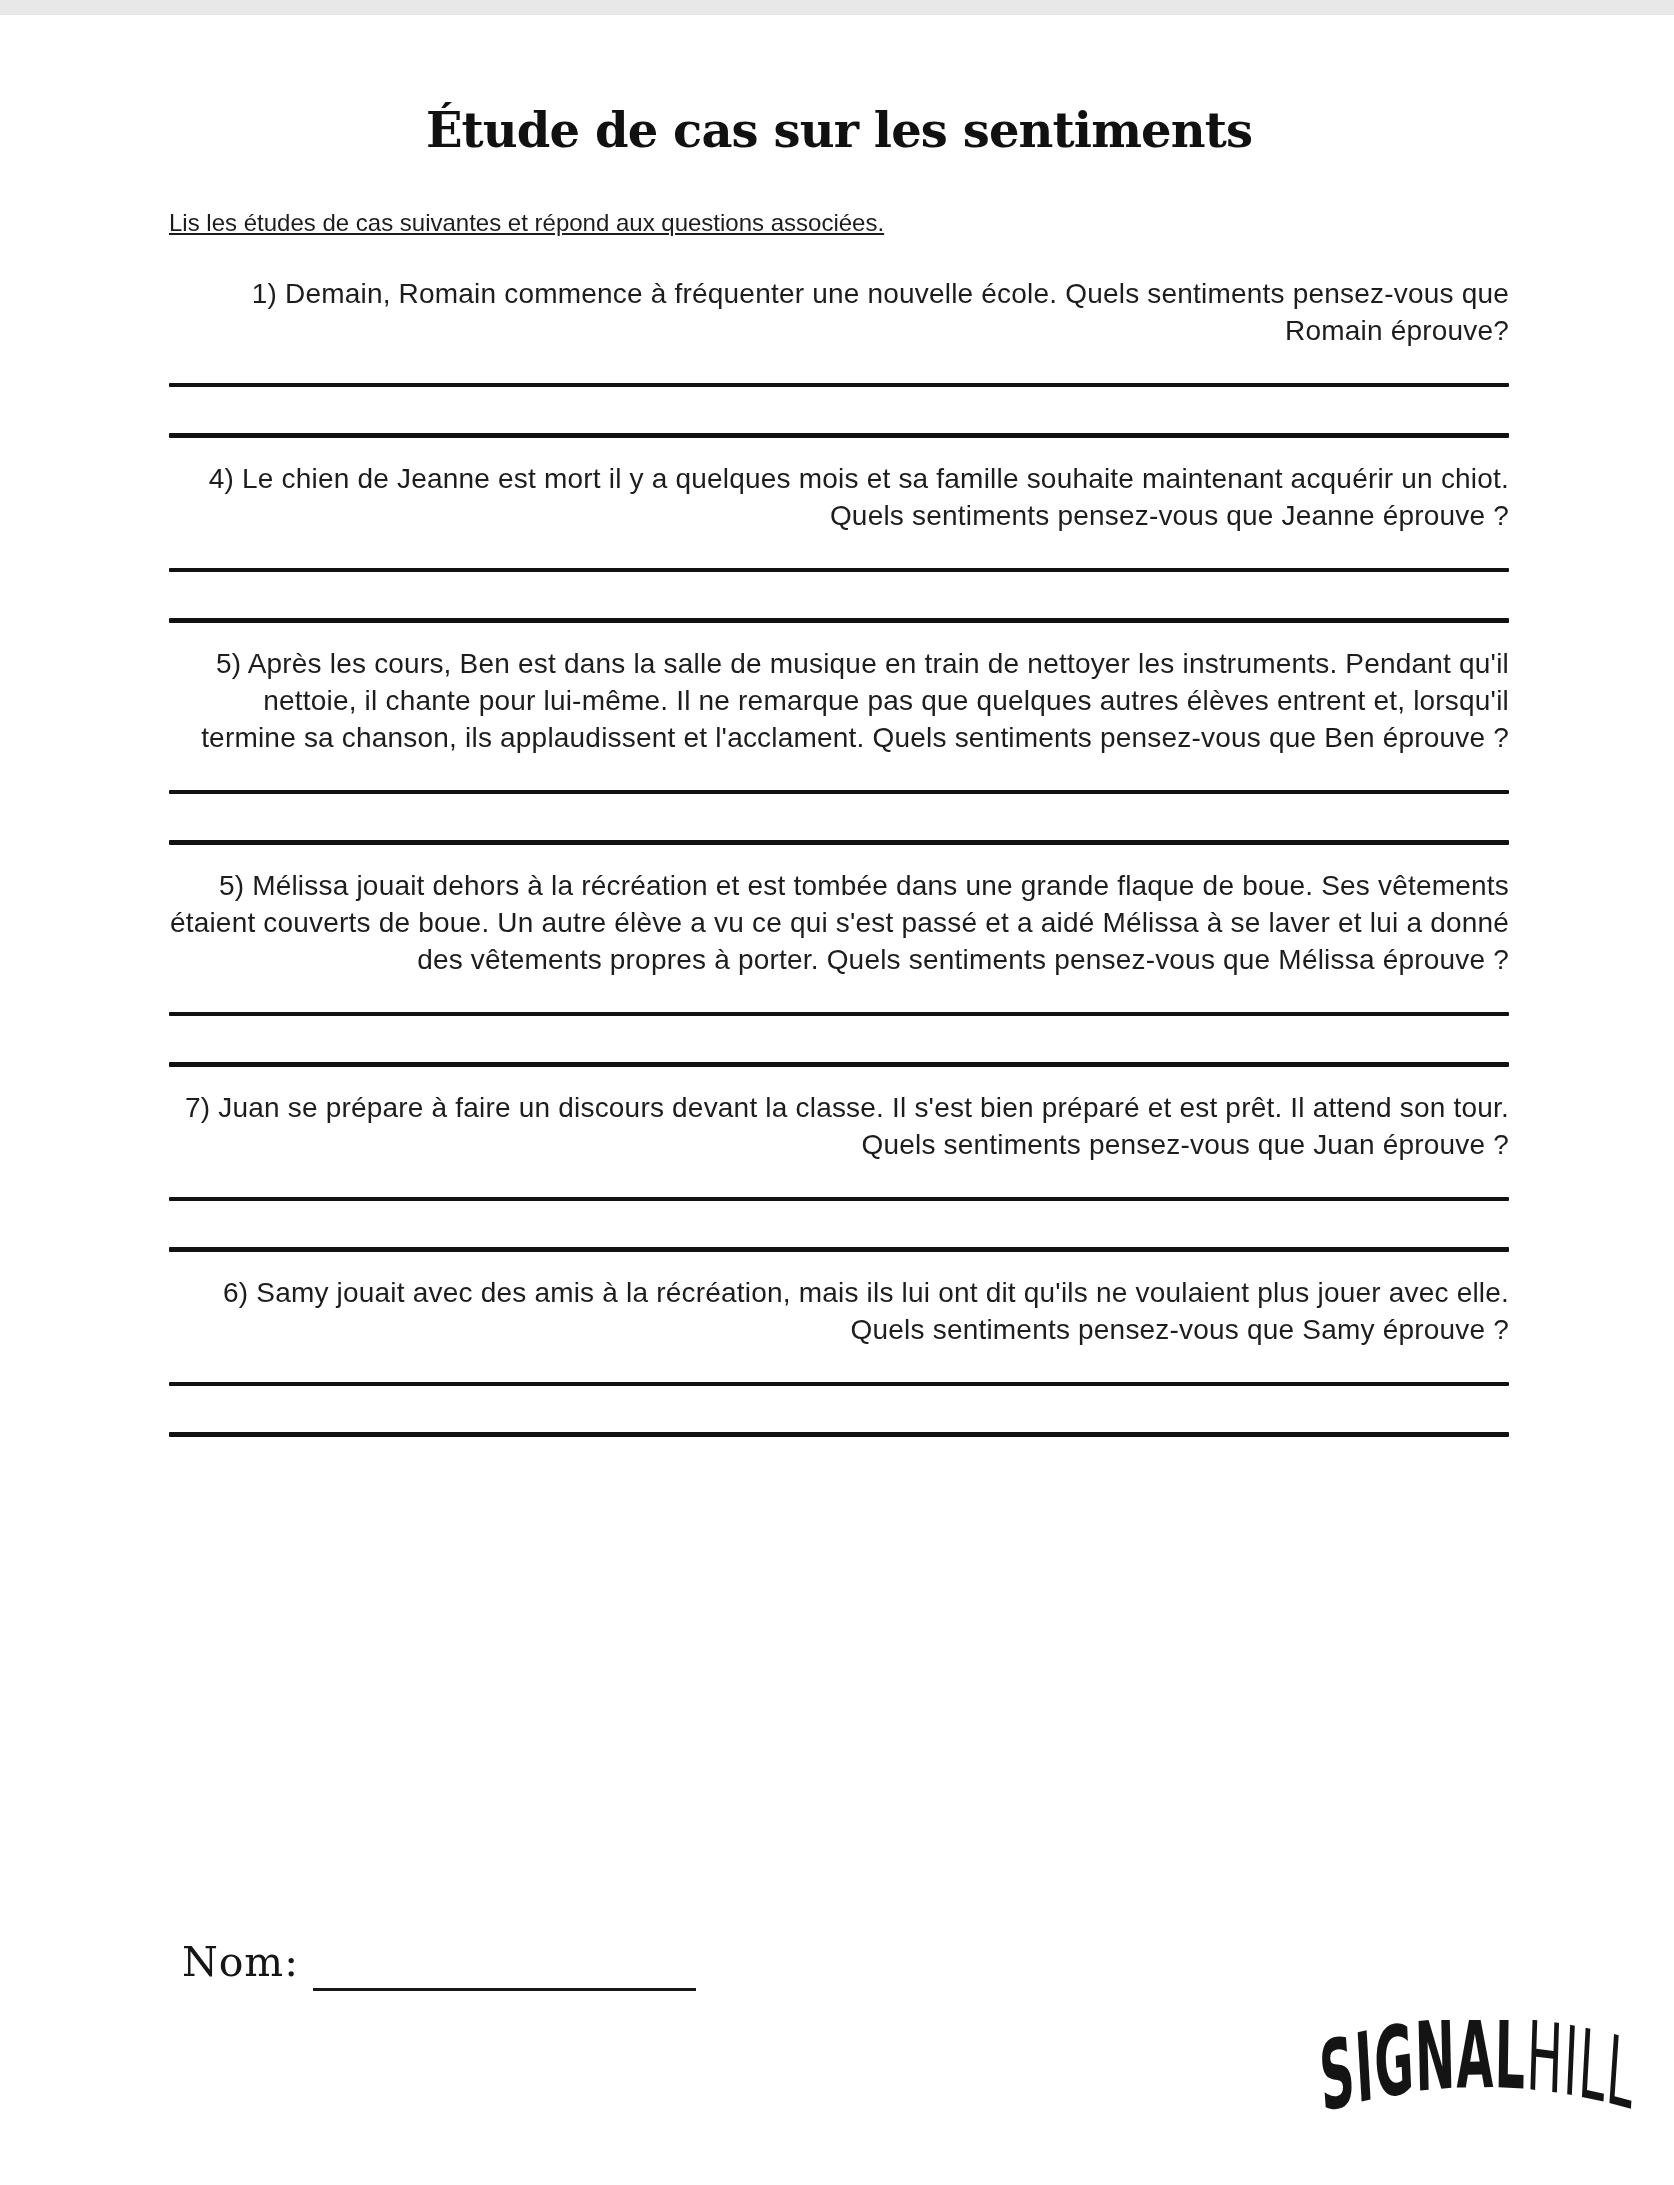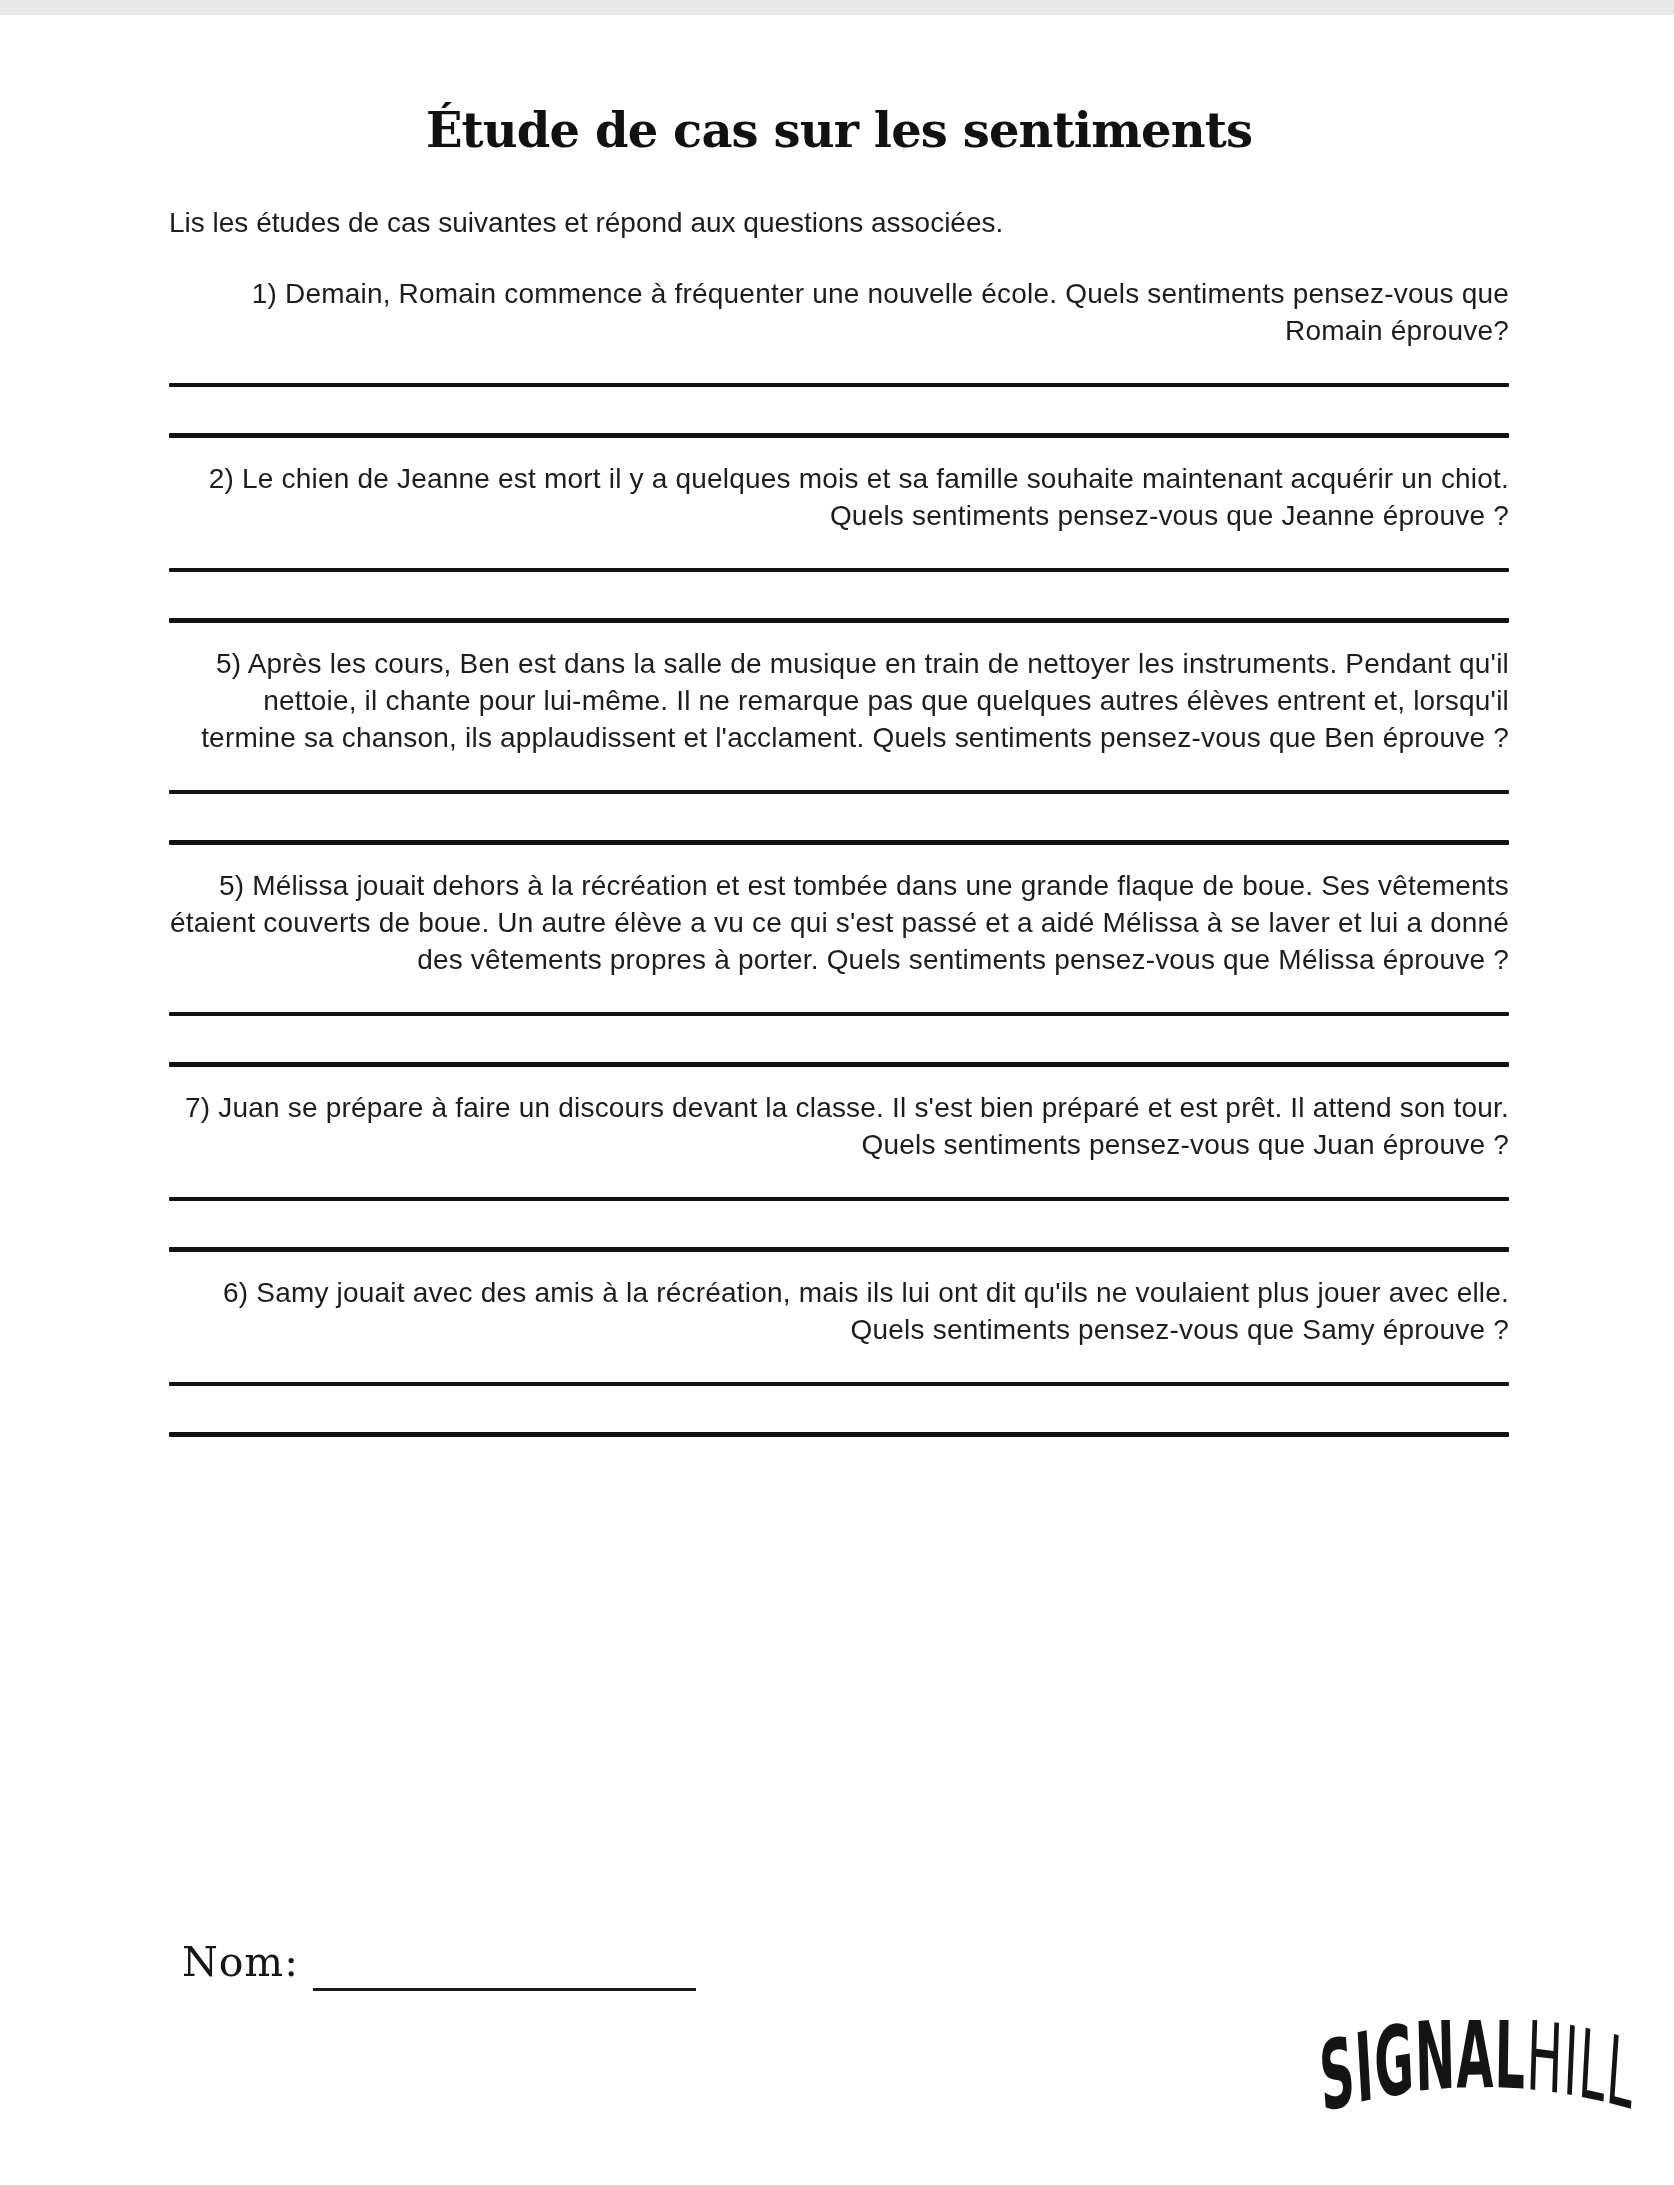--- a/index.html
+++ b/index.html
@@ -25,22 +25,23 @@
     text-align: center;
     font-family: "DejaVu Serif", "Liberation Serif", serif;
     font-weight: 700;
     font-size: 48px;
     line-height: 62px;
     letter-spacing: -0.9px;
     color: #111111;
   }
   .intro {
     margin: 43px 0 0;
-    font-size: 28px;
+    font-size: 24px;
     line-height: 37px;
+    text-decoration: underline;
   }
   .question-block { margin-top: 22.4px; text-align: right; }
   #questions .question-block:first-child { margin-top: 34px; }
   .q-text {
     margin: 0;
     font-size: 28px;
     line-height: 37px;
     letter-spacing: 0.2px;
   }
   .answer-line {
@@ -86,21 +87,21 @@
   <div class="content">
     <h1 class="title">Étude de cas sur les sentiments</h1>
     <p class="intro">Lis les études de cas suivantes et répond aux questions associées.</p>
     <div id="questions">
         <section class="question-block">
     <p class="q-text">1) Demain, Romain commence à fréquenter une nouvelle école. Quels sentiments pensez-vous que Romain éprouve?</p>
   <div class="answer-line"></div>
           <div class="answer-line"></div>
         </section>
         <section class="question-block">
-    <p class="q-text">2) Le chien de Jeanne est mort il y a quelques mois et sa famille souhaite maintenant acquérir un chiot. Quels sentiments pensez-vous que Jeanne éprouve ?</p>
+    <p class="q-text">4) Le chien de Jeanne est mort il y a quelques mois et sa famille souhaite maintenant acquérir un chiot. Quels sentiments pensez-vous que Jeanne éprouve ?</p>
   <div class="answer-line"></div>
           <div class="answer-line"></div>
         </section>
         <section class="question-block">
     <p class="q-text">5) Après les cours, Ben est dans la salle de musique en train de nettoyer les instruments. Pendant qu'il nettoie, il chante pour lui-même. Il ne remarque pas que quelques autres élèves entrent et, lorsqu'il termine sa chanson, ils applaudissent et l'acclament. Quels sentiments pensez-vous que Ben éprouve ?</p>
   <div class="answer-line"></div>
           <div class="answer-line"></div>
         </section>
         <section class="question-block">
     <p class="q-text">5) Mélissa jouait dehors à la récréation et est tombée dans une grande flaque de boue. Ses vêtements étaient couverts de boue. Un autre élève a vu ce qui s'est passé et a aidé Mélissa à se laver et lui a donné des vêtements propres à porter. Quels sentiments pensez-vous que Mélissa éprouve ?</p>

